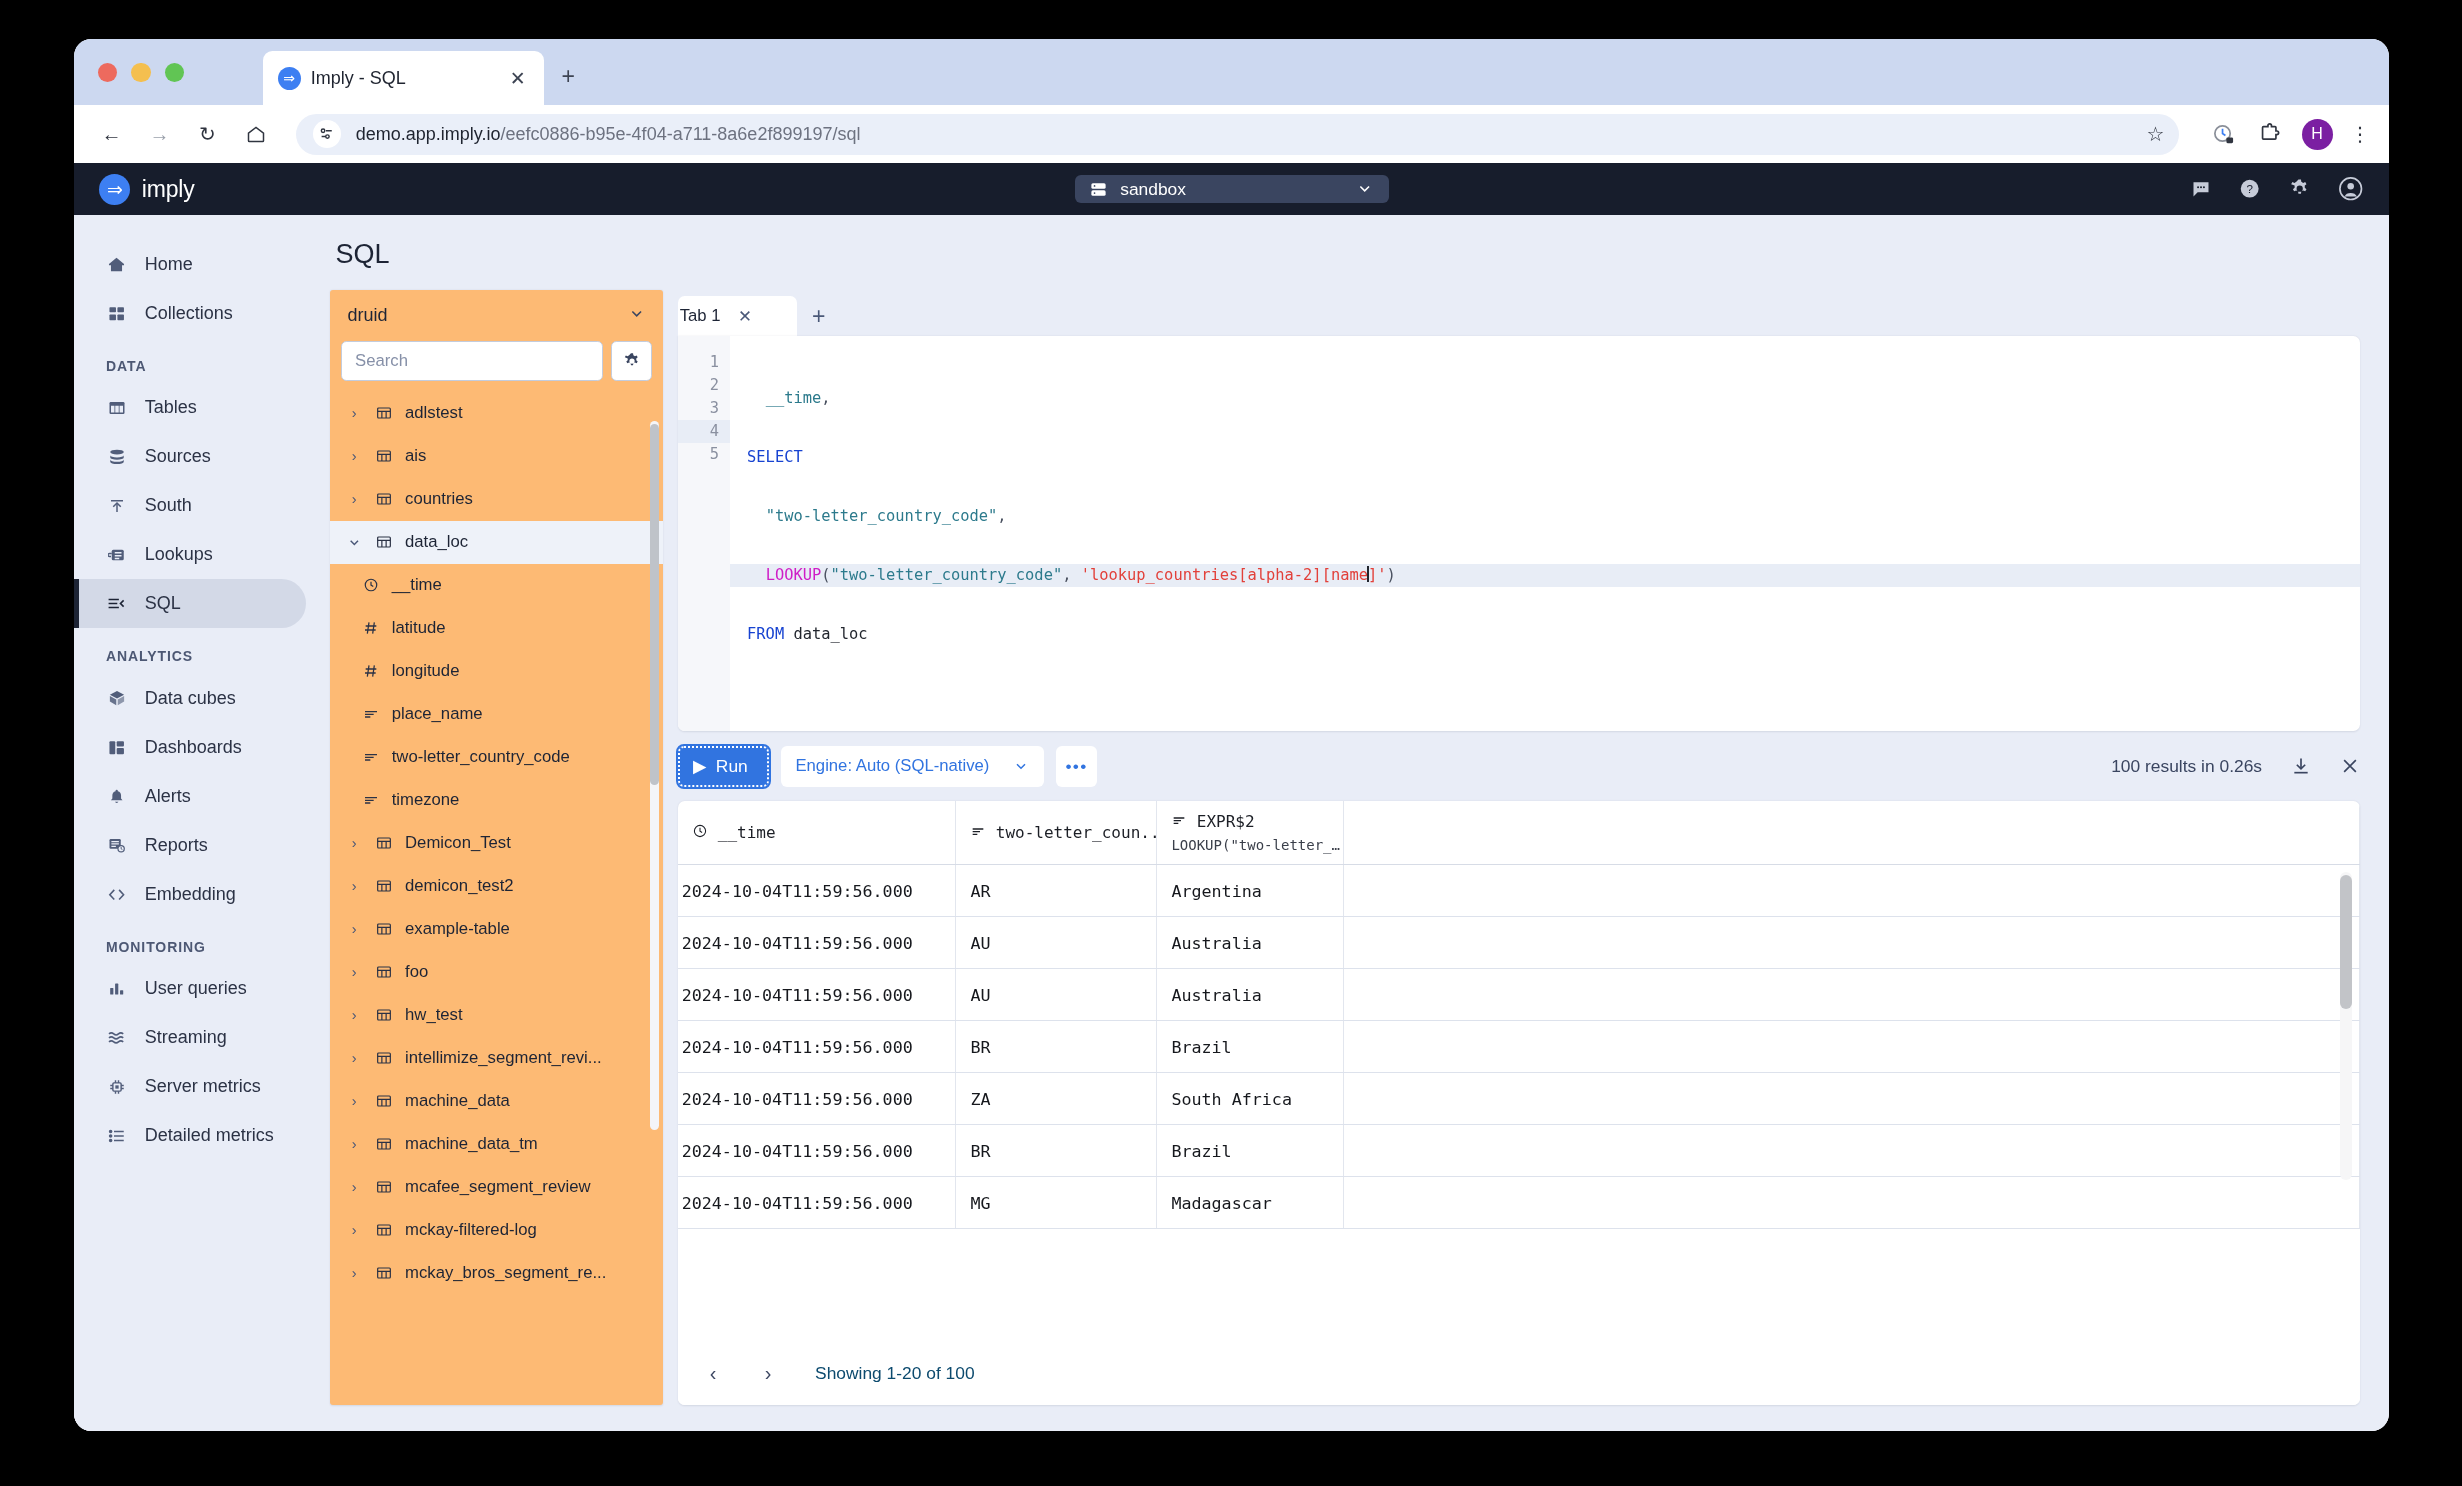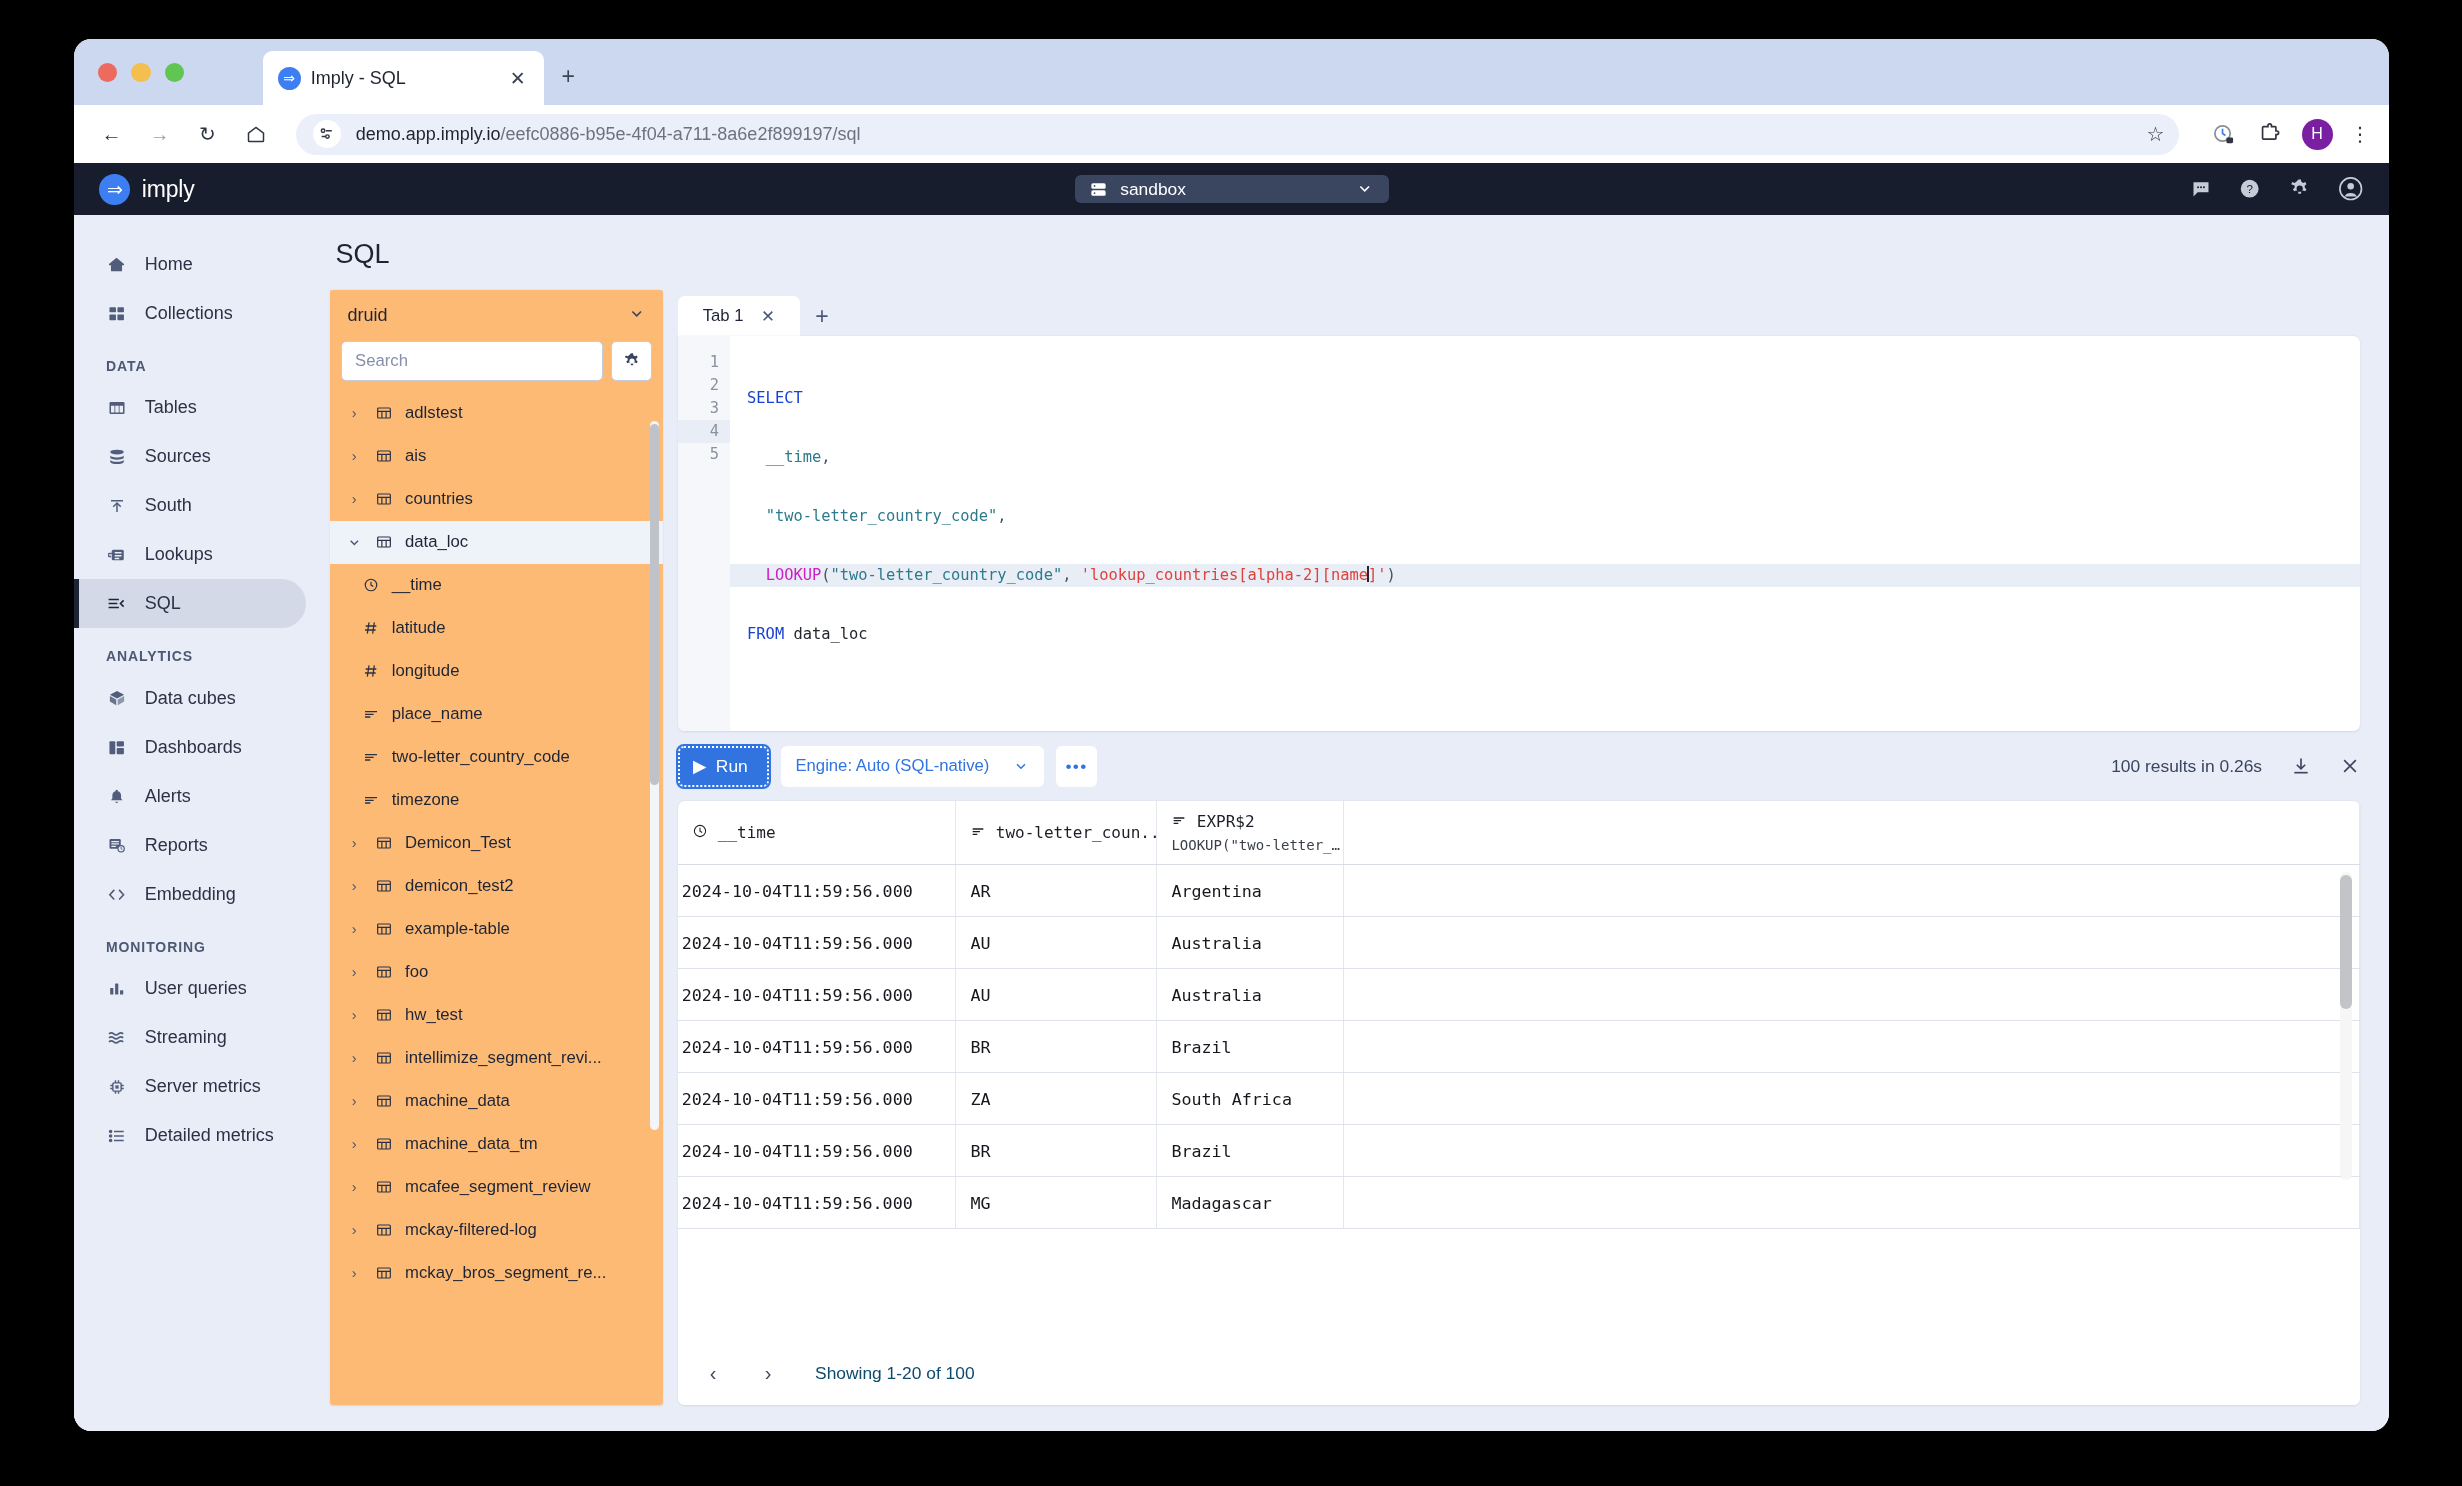--- a/index.html
+++ b/index.html
@@ -284,21 +284,21 @@
 
   
   .editor-tabs {
     height: 46px; display: flex; align-items: flex-end; gap: 4px;
   }
   .etab {
     height: 40px; min-width: 119px;
     background: #ffffff;
     border-radius: 6.7px 6.7px 0 0;
     display: flex; align-items: center;
-    padding: 0 25px; gap: 17.4px;
+    padding: 0 2px; gap: 17.4px;
     font-size: 16.7px; color: #1d2435;
     cursor: pointer;
   }
   .etab .x { color: #4a5878; font-size: 16.7px; }
   .etab-add {
     width: 36px; height: 40px;
     display: flex; align-items: center; justify-content: center;
     font-size: 23px; color: #4a5878; font-weight: 300;
     cursor: pointer;
   }
@@ -978,22 +978,22 @@
 
             <div class="editor">
               <div class="gutter">
                 <div>1</div>
                 <div>2</div>
                 <div>3</div>
                 <div class="hl">4</div>
                 <div>5</div>
               </div>
               <div class="code">
+                <div class="ln">  <span class="id">__time</span><span class="pn">,</span></div>
                 <div class="ln"><span class="kw">SELECT</span></div>
-                <div class="ln">  <span class="id">__time</span><span class="pn">,</span></div>
                 <div class="ln">  <span class="id">"two-letter_country_code"</span><span class="pn">,</span></div>
                 <div class="ln hl">  <span class="fn">LOOKUP</span><span class="pn">(</span><span class="id">"two-letter_country_code"</span><span class="pn">, </span><span class="str">'lookup_countries[alpha-2][name</span><span class="cursor"></span><span class="str">]'</span><span class="pn">)</span></div>
                 <div class="ln"><span class="kw">FROM</span> <span class="id" style="color:#22262e">data_loc</span></div>
               </div>
             </div>
 
             <div class="run-bar">
               <div class="run-btn">
                 <span>▶</span>
                 <span>Run</span>

